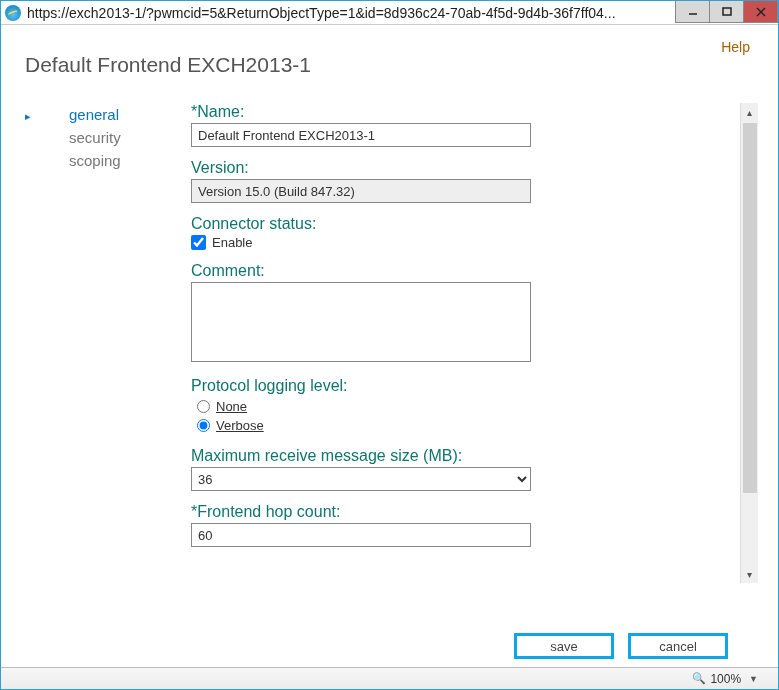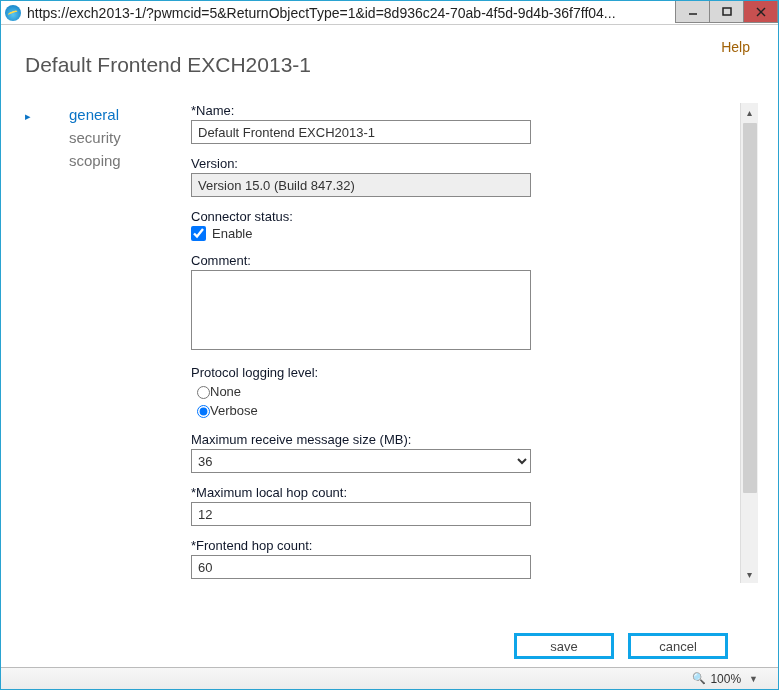--- a/index.html
+++ b/index.html
@@ -133,22 +133,22 @@
     position: relative;
     overflow: hidden;
   }
   .form-inner {
     overflow-y: auto;
     height: 480px;
     padding-right: 30px;
   }
   label.field-label {
     display: block;
-    font-size: 13px;
-    color: #0f172a;
+    font-size: 16px;
+    color: #0f766e;
     margin-bottom: 2px;
   }
   .field-group { margin-bottom: 12px; }
   input[type=text].txt, .readonly-box, select.txt {
     width: 340px;
     height: 24px;
     border: 1px solid #888;
     padding: 2px 6px;
     font-size: 13px;
     font-family: inherit;
@@ -172,23 +172,24 @@
   select.txt {
     padding: 1px 2px;
   }
   .checkbox-row {
     display: flex; align-items: center;
     gap: 6px;
     margin-top: 2px;
   }
   .checkbox-row input { margin:0; width:15px; height:15px; }
   .radio-row {
-    display: flex; align-items: flex-end;
-    gap: 0;
+    display: flex; align-items: center;
+    gap: 6px;
     padding: 2px 0 2px 6px;
+    text-decoration: underline;
   }
   .radio-row input { margin:0; }
   
   .scrollbar {
     position: absolute;
     right: 0; top: 0;
     width: 18px;
     height: 480px;
     background: #f0f0f0;
     border-left: 1px solid #ddd;
@@ -330,24 +331,20 @@
             </div>
           </div>
 
           <div class="field-group">
             <label class="field-label">Maximum receive message size (MB):</label>
             <select class="txt">
               <option>36</option>
             </select>
           </div>
 
-          <div class="field-group">
-            <label class="field-label">*Maximum local hop count:</label>
-            <input type="text" class="txt" value="12" style="">
-          </div>
 
           <div class="field-group">
             <label class="field-label">*Frontend hop count:</label>
             <input type="text" class="txt" value="60" style="">
           </div>
 
         </div>
 
         <div class="scrollbar">
           <div class="arrow">▴</div>

